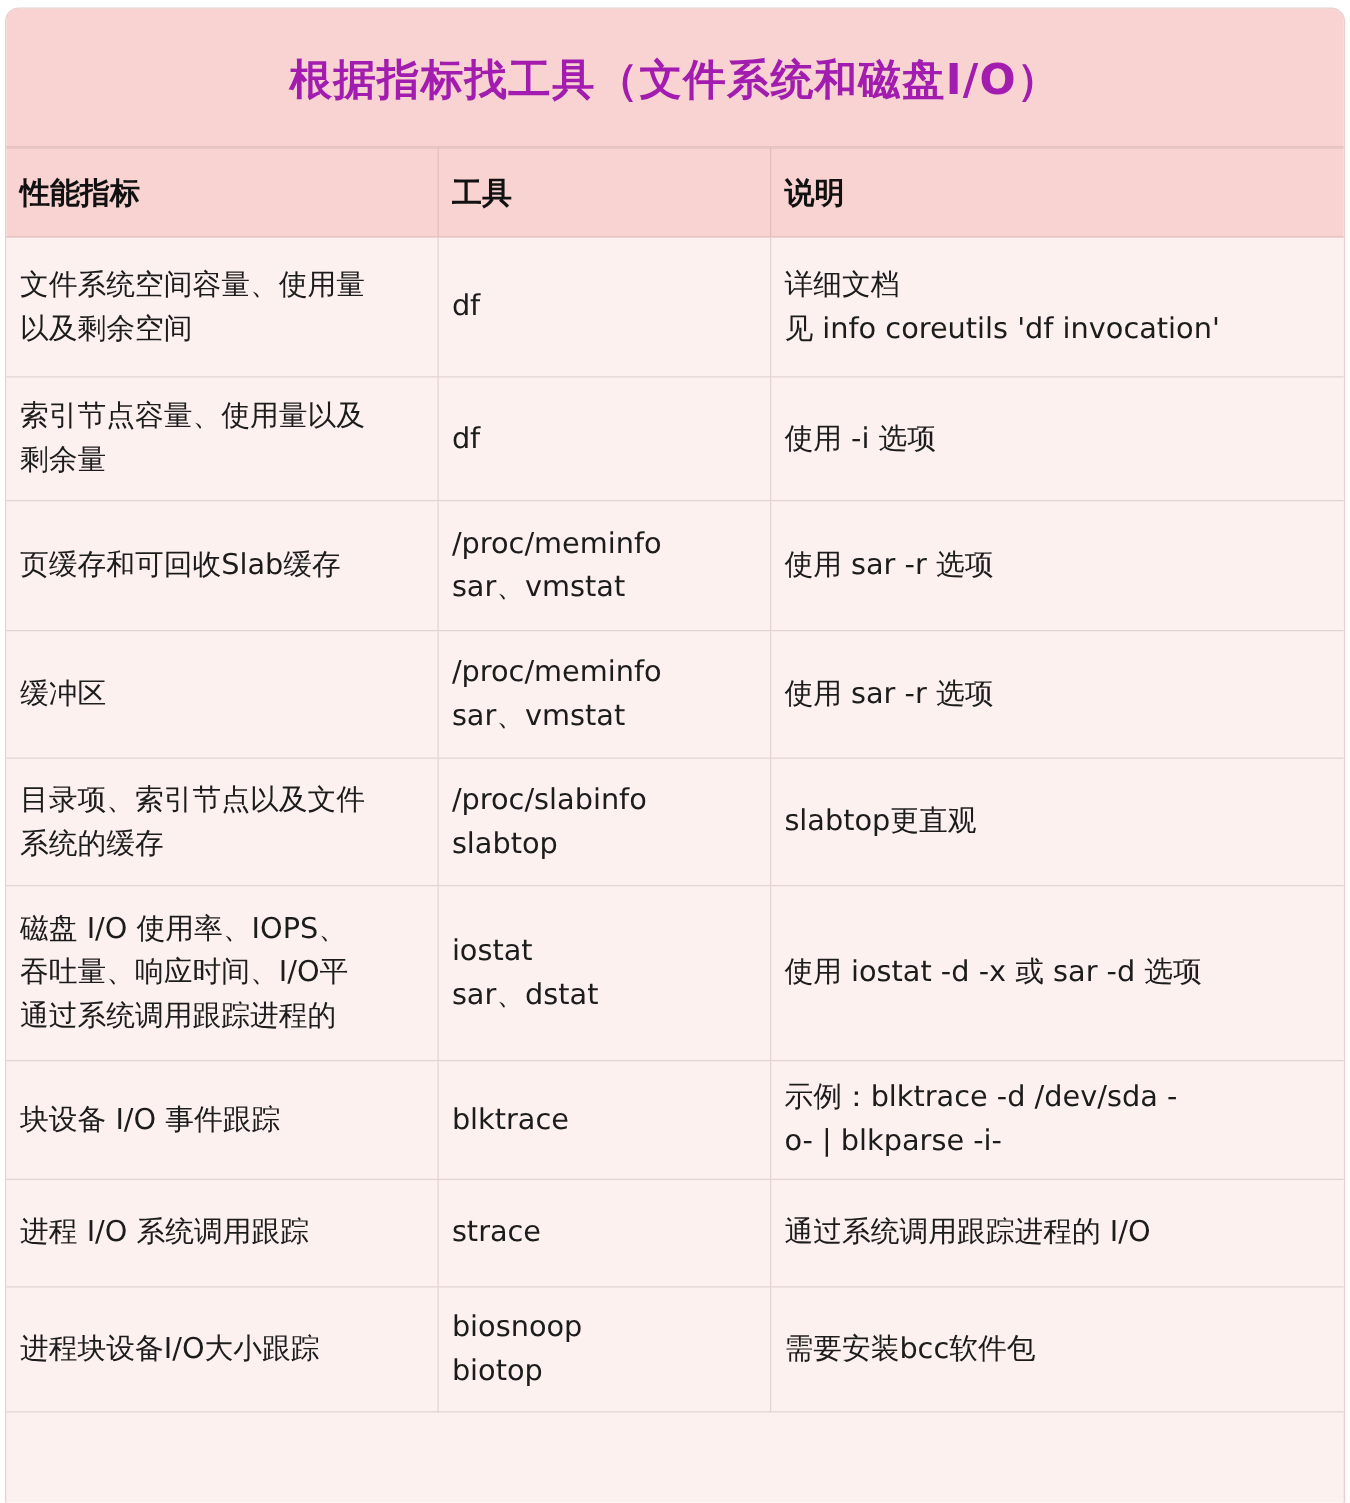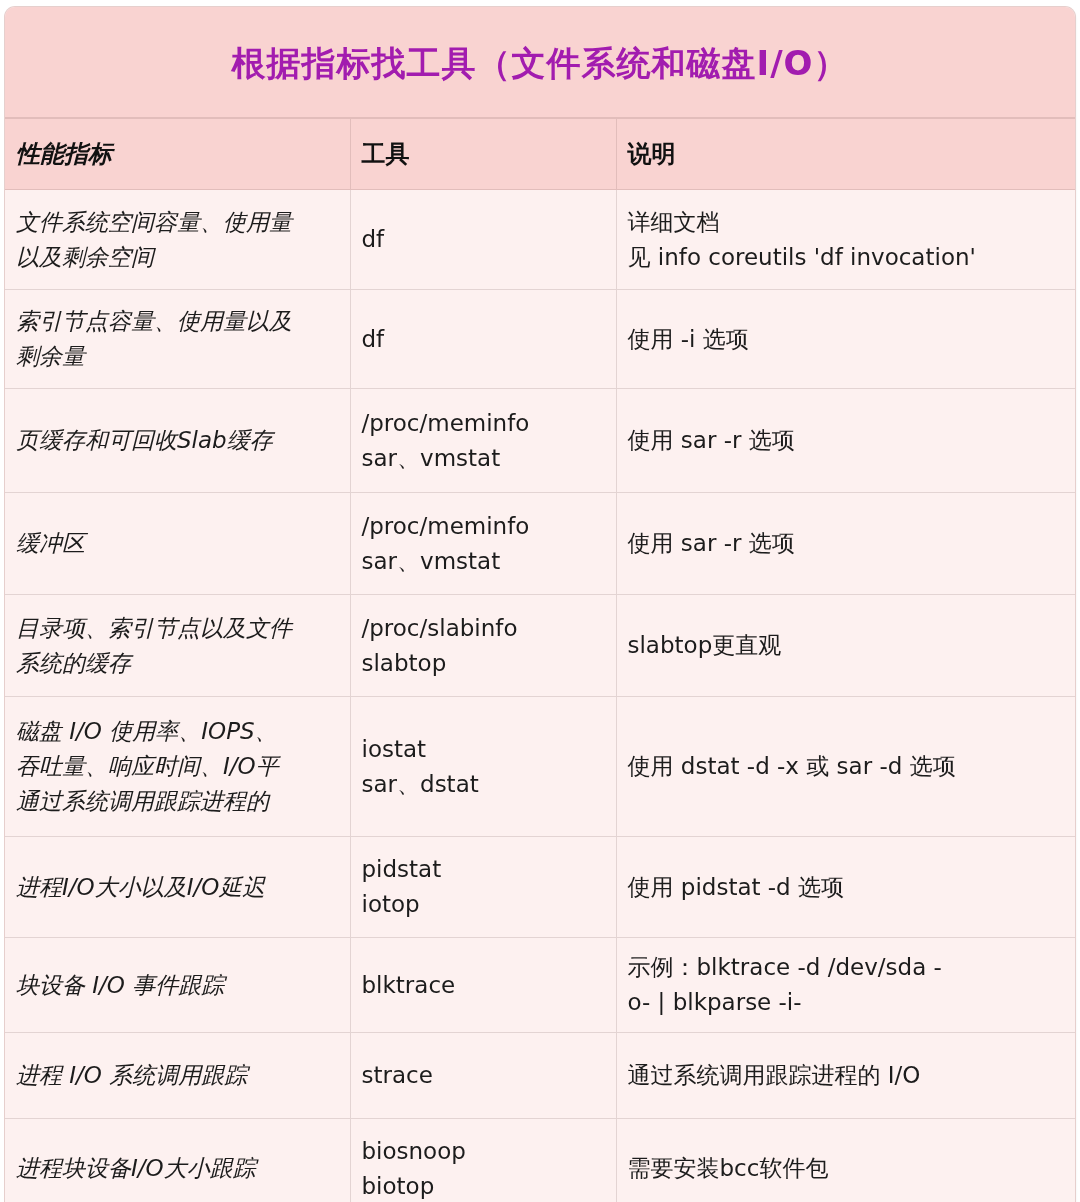--- a/index.html
+++ b/index.html
@@ -50,21 +50,21 @@
     col.c1 { width: 345px; }
     col.c2 { width: 266px; }
     col.c3 { width: 459px; }
     th, td {
       border: 1px solid #e3d4d3;
       text-align: left;
       vertical-align: middle;
       padding: 0 11px;
       box-sizing: border-box;
     }
-    tr > :first-child { border-left: none; font-style: italic; }
+    tr > :first-child { border-left: none; }
     tr > :last-child { border-right: none; margin-left: 20px; }
     thead tr { height: 71px; }
     th {
       background: #f9d3d1;
       font-size: 24px;
       font-weight: bold;
       color: #111;
       border-color: #e2bdbb;
     }
     td {
@@ -89,21 +89,21 @@
         <col class="c3">
     </colgroup>
     <thead>
       <tr>
         <th>性能指标</th>
         <th>工具</th>
         <th>说明</th>
       </tr>
     </thead>
     <tbody id="tbody">
-        <tr style="height: 100px;">
+        <tr style="height: 112px;">
           <td>
             <span class="line">文件系统空间容量、使用量</span>
             <span class="line">以及剩余空间</span>
           </td>
           <td>
             <span class="line">df</span>
           </td>
           <td>
             <span class="line">详细文档</span>
             <span class="line">见 info coreutils 'df invocation'</span>
@@ -162,33 +162,21 @@
           <td>
             <span class="line">磁盘 I/O 使用率、IOPS、</span>
             <span class="line">吞吐量、响应时间、I/O平</span>
             <span class="line">通过系统调用跟踪进程的</span>
           </td>
           <td>
             <span class="line">iostat</span>
             <span class="line">sar、dstat</span>
           </td>
           <td>
-            <span class="line">使用 dstat -d -x 或 sar -d 选项</span>
-          </td>
-        </tr>
-        <tr style="height: 101px;">
-          <td>
-            <span class="line">进程I/O大小以及I/O延迟</span>
-          </td>
-          <td>
-            <span class="line">pidstat</span>
-            <span class="line">iotop</span>
-          </td>
-          <td>
-            <span class="line">使用 pidstat -d 选项</span>
+            <span class="line">使用 iostat -d -x 或 sar -d 选项</span>
           </td>
         </tr>
         <tr style="height: 95px;">
           <td>
             <span class="line">块设备 I/O 事件跟踪</span>
           </td>
           <td>
             <span class="line">blktrace</span>
           </td>
           <td>

